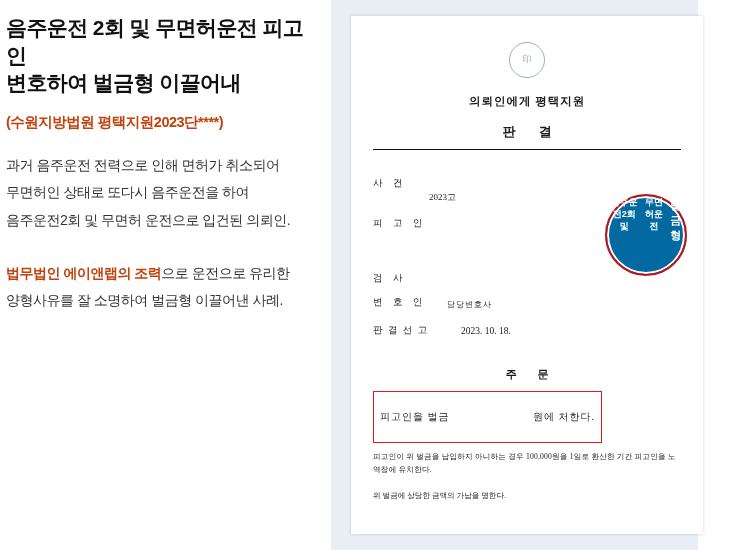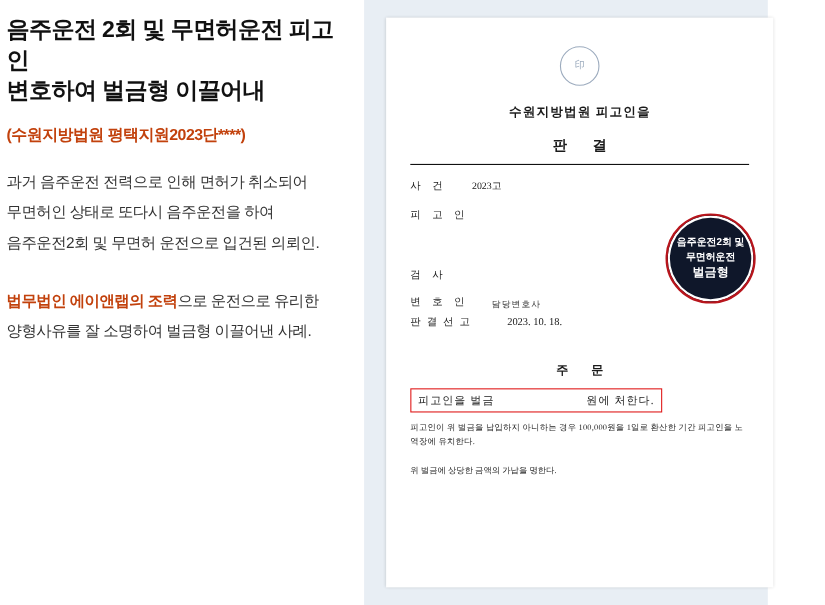--- a/index.html
+++ b/index.html
@@ -143,21 +143,21 @@
   .casebox {
     display: inline-block;
     border: 1.3px solid #e01b1b;
     padding: 3px 5px 4px 5px;
     line-height: 1.6;
     font-size: 9px;
     width: 212px;
     box-sizing: border-box;
   }
   .case-pre { font-size: 9px; margin-right: 2px; }
-  .row-case .val { display: flex; align-items: flex-start; gap: 2px; }
+  .row-case .val { display: flex; align-items: flex-start; gap: 2px; margin-top: 28px; }
 
   .firmbox {
     display: inline-block;
     border: 1.3px solid #2a35a8;
     padding: 3px 10px 4px 6px;
     font-size: 9.5px;
   }
   .sub-small {
     font-size: 8px;
     color: #333;
@@ -166,48 +166,47 @@
     letter-spacing: 1px;
   }
 
   .stamp {
     position: absolute;
     right: 16px;
     top: 178px;
     width: 78px;
     height: 78px;
     border-radius: 50%;
-    background: #0f172a;
+    background: #0369a1;
     border: 2px solid #b8151c;
     color: #ffffff;
     text-align: center;
     font-family: "Liberation Sans", sans-serif;
     font-weight: bold;
     font-size: 9px;
     line-height: 1.35;
     display: flex;
-    flex-direction: column;
+    flex-direction: row;
     justify-content: center;
-    align-items: center;
     box-shadow: 0 0 0 2px #ffffff inset;
   }
   .stamp .big { font-size: 11px; margin-top: 2px; }
 
   .judgment-head {
     text-align: center;
     font-size: 11px;
     letter-spacing: 9px;
     font-weight: bold;
     margin-top: 30px;
     padding-left: 9px;
   }
   .finebox {
     border: 1.3px solid #e01b1b;
     font-size: 10px;
-    padding: 3px 6px;
+    padding: 18px 6px;
     margin-top: 9px;
     display: flex;
     justify-content: space-between;
     width: 215px;
   }
   .finebox .sp { letter-spacing: 1px; }
   .p-small {
     font-size: 7.6px;
     line-height: 1.75;
     margin-top: 7px;
@@ -253,21 +252,21 @@
       <span class="ln">양형사유를 잘 소명하여 벌금형 이끌어낸 사례.</span>
     </div>
   </div>
 
   <div class="right">
     <div class="doc">
       <div class="doc-inner">
 
         <div class="seal">印</div>
 
-        <div class="court">수원지방법원 피고인을</div>
+        <div class="court">의뢰인에게 평택지원</div>
         <div class="title-pan">판 결</div>
         <div class="divider"></div>
 
         <div class="row row-case">
           <div class="lbl">사 건</div>
           <div class="val">
             <span class="case-pre">2023고</span>
           </div>
         </div>
 
@@ -281,21 +280,21 @@
           <div class="val"></div>
         </div>
 
         <div class="row" style="margin-top:10px">
           <div class="lbl">변 호 인</div>
           <div class="val">
             <div class="sub-small">담당변호사</div>
           </div>
         </div>
 
-        <div class="row" style="margin-top:4px">
+        <div class="row" style="margin-top:14px">
           <div class="lbl" style="letter-spacing:1.5px">판 결 선 고</div>
           <div class="val" style="padding-left:32px">2023. 10. 18.</div>
         </div>
 
         <div class="judgment-head">주 문</div>
 
         <div class="finebox">
           <span class="sp">피고인을 벌금</span>
           <span class="sp">원에 처한다.</span>
         </div>

